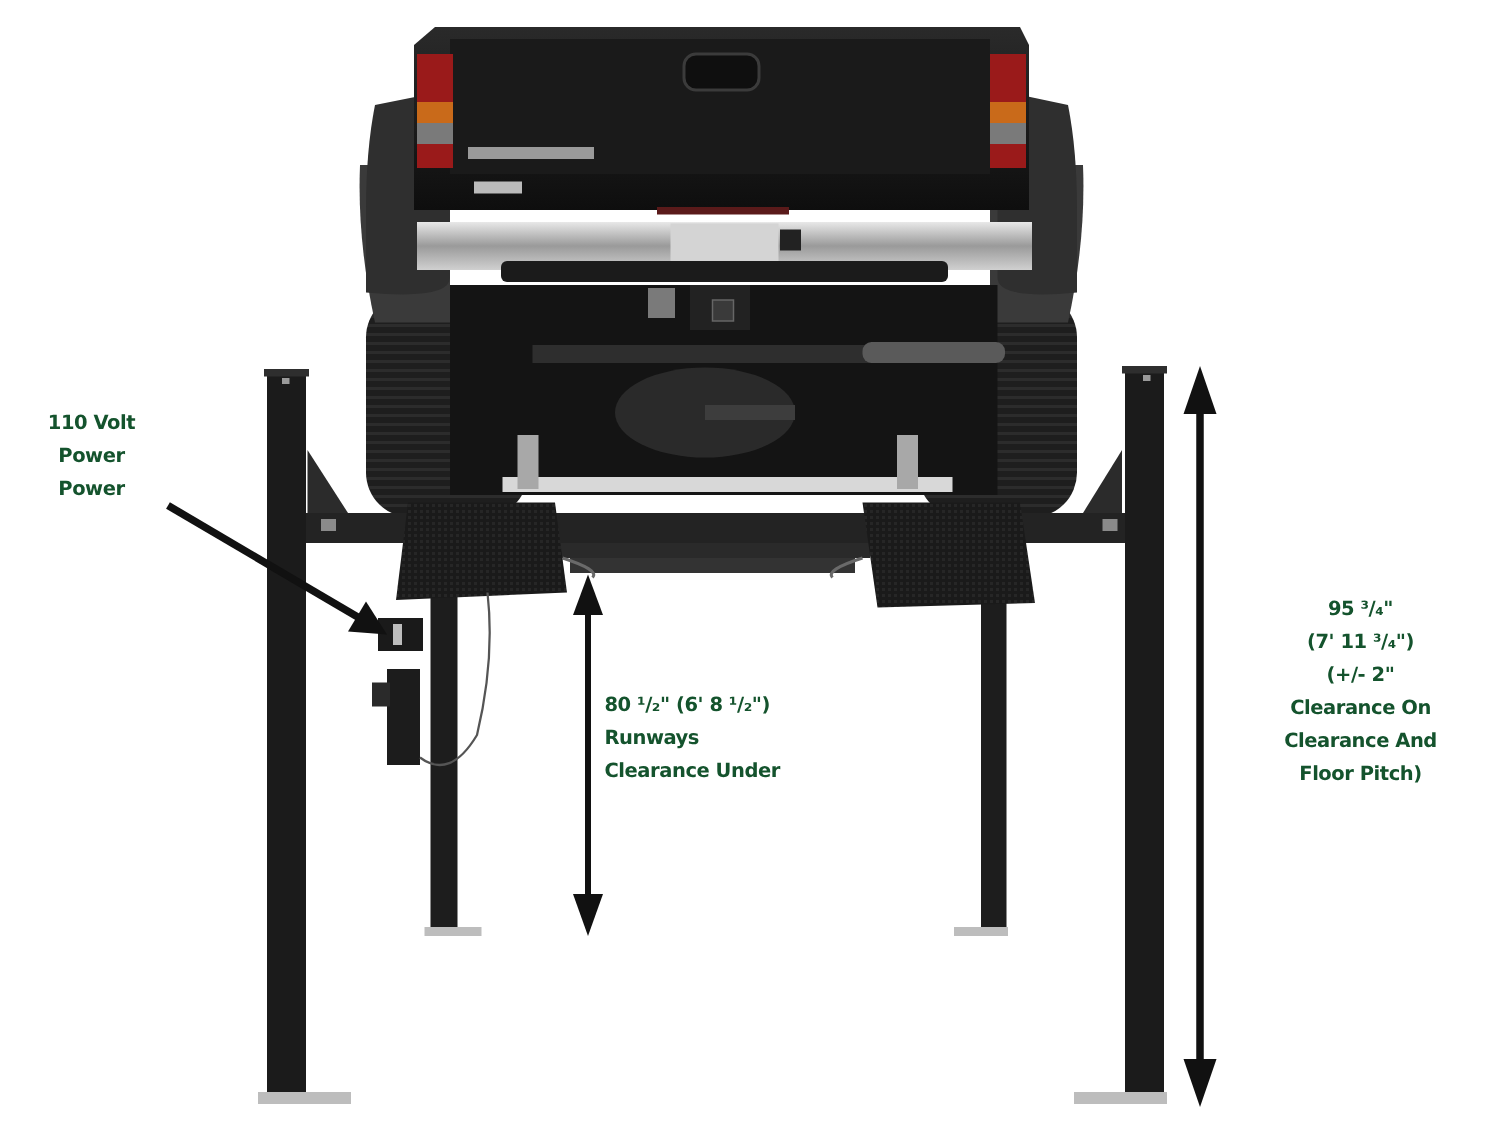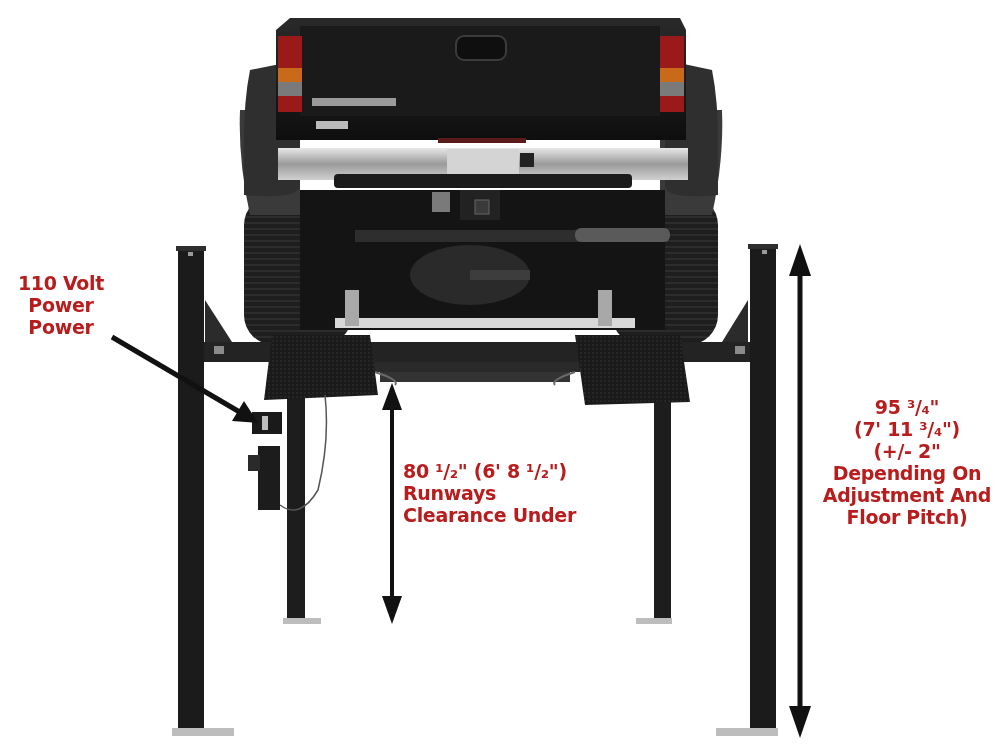--- a/index.html
+++ b/index.html
@@ -1,20 +1,20 @@
 <!DOCTYPE html>
 <html><head>
   <meta charset="utf-8">
   <style>
     html, body { margin: 0; padding: 0; background: #ffffff; }
     body { width: 1000px; height: 750px; position: relative; overflow: hidden;
            font-family: "DejaVu Sans", sans-serif; }
     #scene { position: absolute; left: 0; top: 0; width: 1000px; height: 750px; }
-    .label { position: absolute; color: #b91c1c; font-family: "DejaVu Sans", sans-serif;
-             font-weight: bold; font-size: 19px; line-height: 22px; letter-spacing: -0.3px; }
+    .label { position: absolute; color: #14532d; font-family: "DejaVu Sans", sans-serif;
+             font-weight: bold; font-size: 13px; line-height: 22px; letter-spacing: -0.3px; }
     .label span { display: block; white-space: nowrap; }
     #label-power { left: 8px; top: 272px; text-align: center; width: 106px; }
     #label-clearance { left: 403px; top: 460px; text-align: left; }
     #label-height { left: 817px; top: 396px; width: 180px; text-align: center; }
   </style>
 </head>
 <body>
 
 <div id="scene">
   <svg width="1000" height="750" viewBox="0 0 1000 750" xmlns="http://www.w3.org/2000/svg">
@@ -164,17 +164,17 @@
   <div class="label" id="label-clearance">
     <span>80 ¹/₂" (6' 8 ¹/₂")</span>
     <span>Runways</span>
     <span>Clearance Under</span>
   </div>
 
   <div class="label" id="label-height">
     <span>95 ³/₄"</span>
     <span>(7' 11 ³/₄")</span>
     <span>(+/- 2"</span>
-    <span>Depending On</span>
-    <span>Adjustment And</span>
+    <span>Clearance On</span>
+    <span>Clearance And</span>
     <span>Floor Pitch)</span>
   </div>
 </div>
 
 </body></html>

